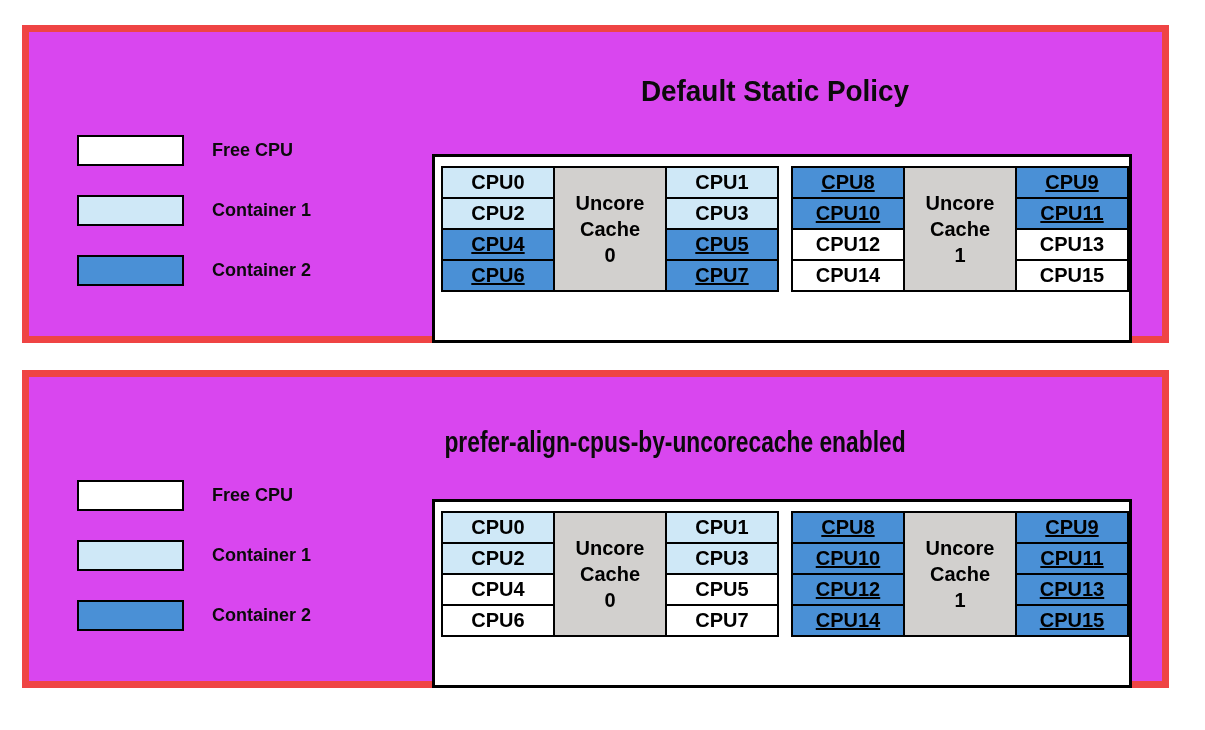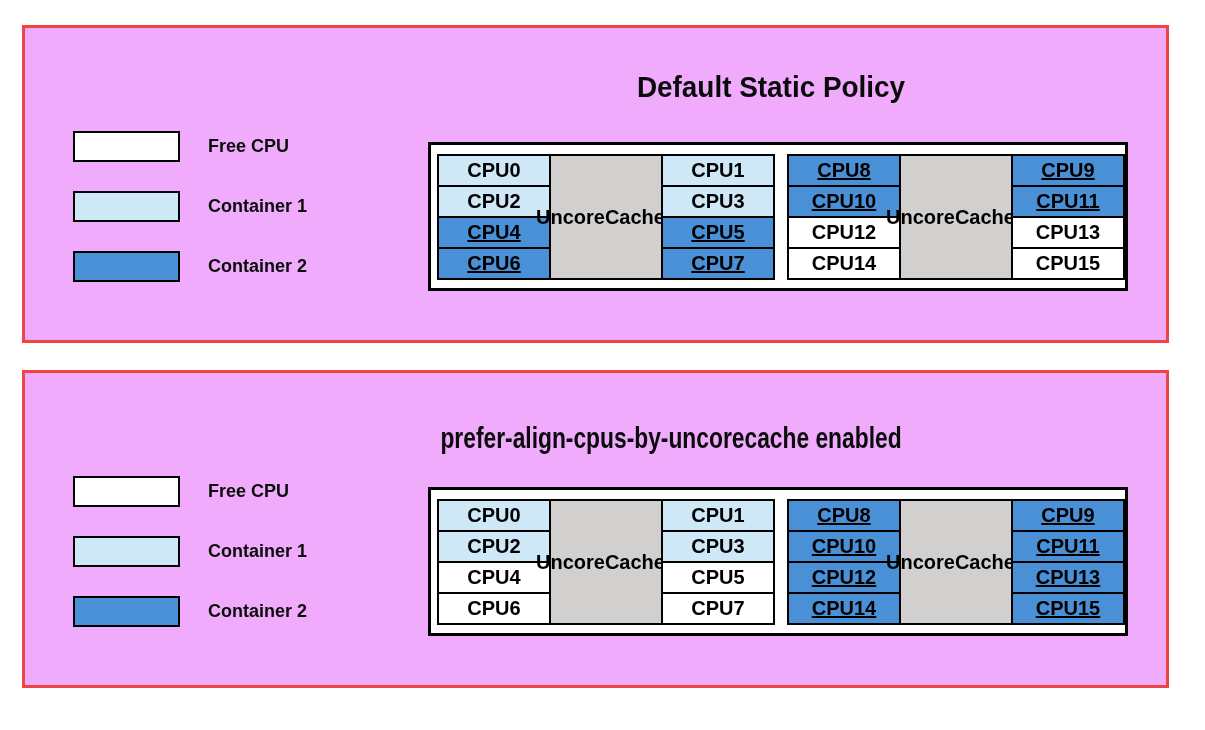--- a/index.html
+++ b/index.html
@@ -2,58 +2,58 @@
 <html><head>
 <meta charset="utf-8">
 <style>
   html,body{margin:0;padding:0;}
   body{
     width:1205px;height:730px;position:relative;background:#ffffff;
     font-family:"Liberation Sans", sans-serif;overflow:hidden;
   }
   .panel{
     position:absolute;left:22px;width:1147px;height:318px;
-    border:3px solid #ef4444;background:#f0abfc;box-sizing:border-box;
+    border:7px solid #ef4444;background:#d946ef;box-sizing:border-box;
   }
   .panel-1{top:25px;}
   .panel-2{top:370px;}
   .title{
     position:absolute;font-weight:700;font-size:30px;color:#0b0b0b;
     white-space:nowrap;line-height:1;
   }
   .title-1{left:746px;top:44px;transform:translateX(-50%) scaleX(0.93);}
   .title-2{left:646px;top:50px;transform:translateX(-50%) scaleX(0.76);}
   .legend{position:absolute;left:48px;top:103px;}
   .legend-row{position:relative;height:31px;margin-bottom:29px;display:flex;align-items:center;}
   .legend-swatch{
     width:107px;height:31px;border:2px solid #000;box-sizing:border-box;flex:0 0 auto;
   }
   .legend-label{
     margin-left:28px;font-weight:700;font-size:18px;color:#0b0b0b;white-space:nowrap;
   }
   .diagram{
-    position:absolute;left:403px;top:114px;width:700px;height:149px;
+    position:absolute;left:403px;top:122px;width:700px;height:189px;
     border:3px solid #000;box-sizing:border-box;background:#fff;
     display:flex;align-items:flex-start;gap:12px;padding:9px 0 0 6px;
   }
   .uncore-group{
     display:grid;grid-template-columns:110px 110px 110px;
     grid-template-rows:repeat(4,29px);gap:2px;background:#000;
     border:2px solid #000;width:-moz-fit-content;width:fit-content;
   }
   .cpu-cell{
     display:flex;align-items:center;justify-content:center;
     font-weight:700;font-size:20px;color:#000;white-space:nowrap;
   }
   .state-free{background:#ffffff;}
   .state-container1{background:#cfe8f7;}
   .state-container2{background:#4a90d6;text-decoration:underline;}
   .cache-block{
     grid-column:2;grid-row:1 / 5;background:#d2d0ce;
-    display:flex;flex-direction:row;align-items:center;justify-content:center;
+    display:flex;flex-direction:column;align-items:center;justify-content:center;
     font-weight:700;font-size:20px;color:#000;line-height:26px;text-align:left;
   }
 </style>
 </head>
 <body>
 
 <div class="panel panel-1">
   <div class="title title-1">Default Static Policy</div>
 
   <div class="legend">

